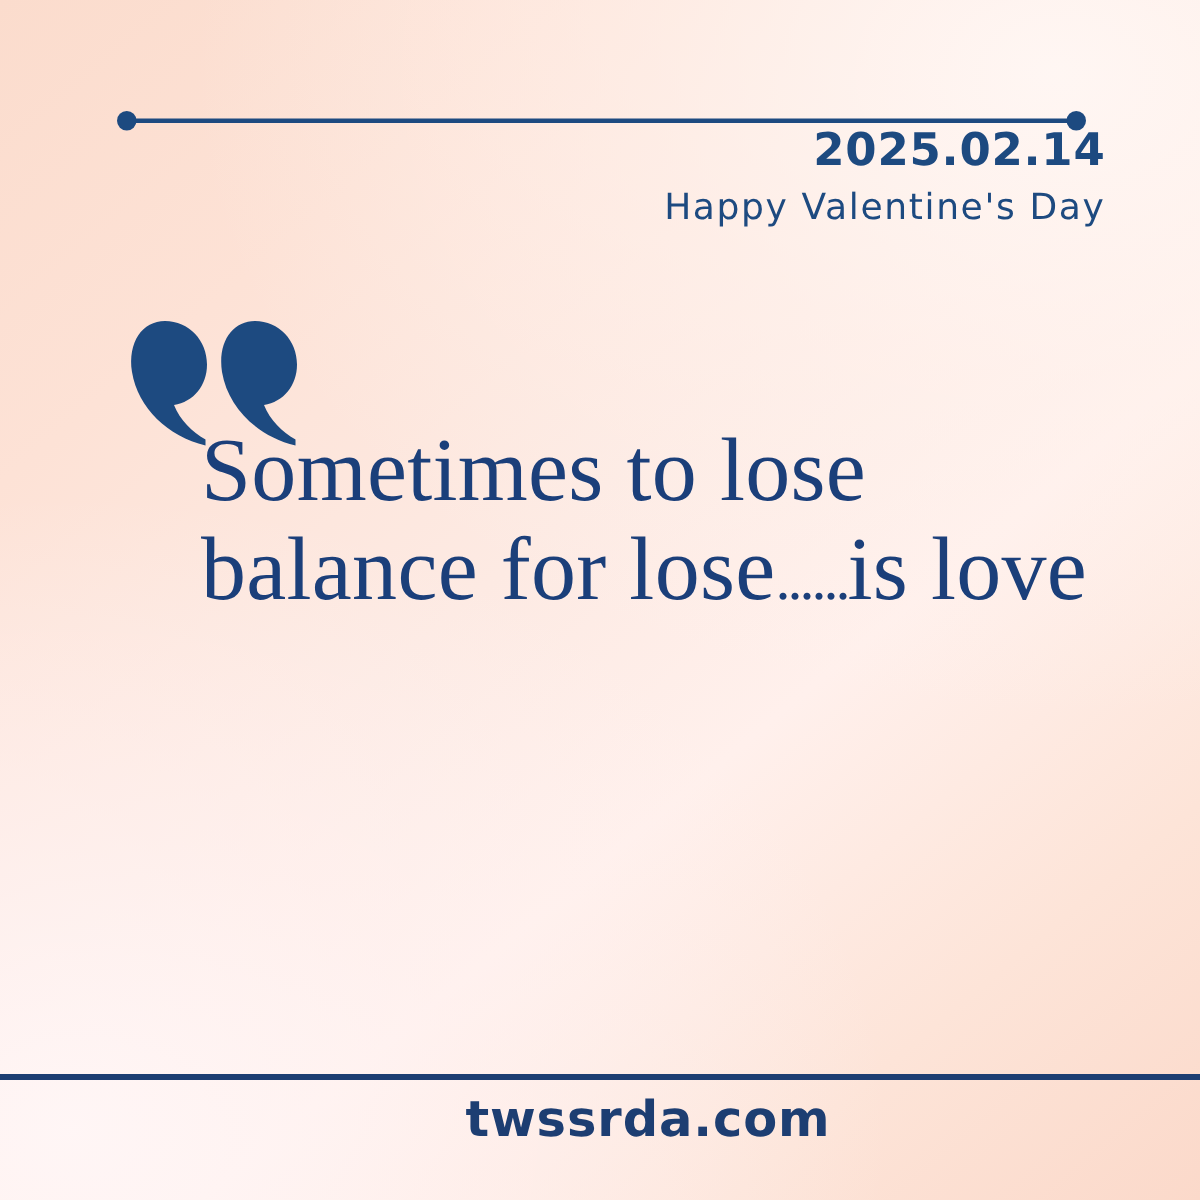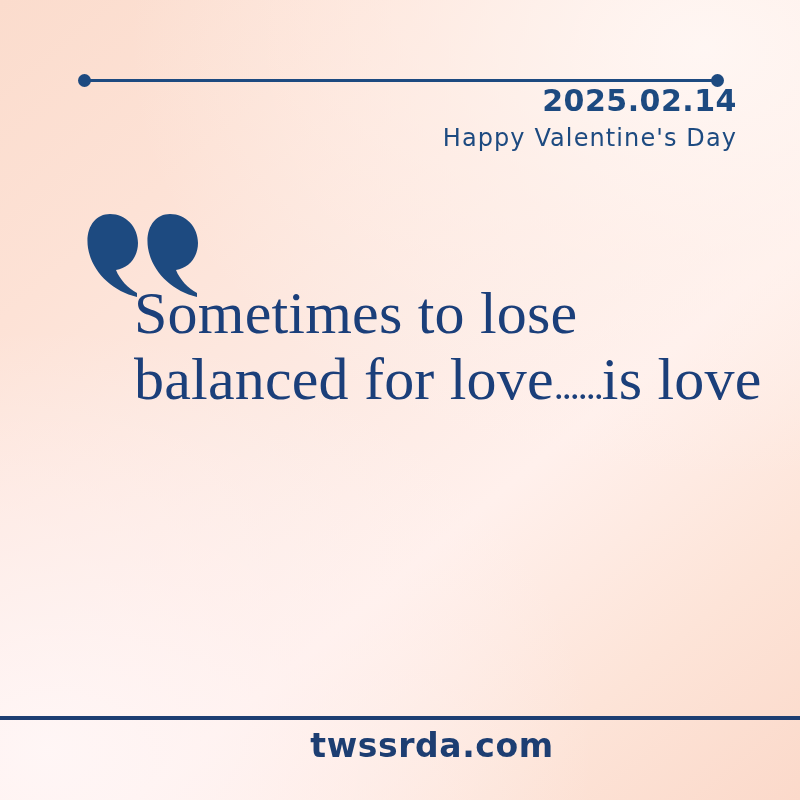--- a/index.html
+++ b/index.html
@@ -176,21 +176,21 @@
     <svg width="120" height="86" viewBox="0 0 120 86" xmlns="http://www.w3.org/2000/svg" aria-hidden="true">
       <g fill="#1d4a80">
         <path d="M28 2 C44 2 56 15 56 31 C56 45 47 56 34 58 C38 68 46 76 55 81 L55 85 C30 79 10 60 6 36 C3 16 13 2 28 2 Z"></path>
         <path d="M88 2 C104 2 116 15 116 31 C116 45 107 56 94 58 C98 68 106 76 115 81 L115 85 C90 79 70 60 66 36 C63 16 73 2 88 2 Z"></path>
       </g>
     </svg>
   </div>
 
   <div class="quote-block">
     <div class="quote-line">Sometimes to lose</div>
-    <div class="quote-line"><span>balanced for love</span><span class="quote-ellipsis">......</span><span>is love</span></div>
+    <div class="quote-line"><span>balance for lose</span><span class="quote-ellipsis">......</span><span>is love</span></div>
   </div>
 
 
 
   <div class="footer-rule"></div>
   <div class="footer-url">twssrda.com</div>
 
 </div>
 
 </body></html>

